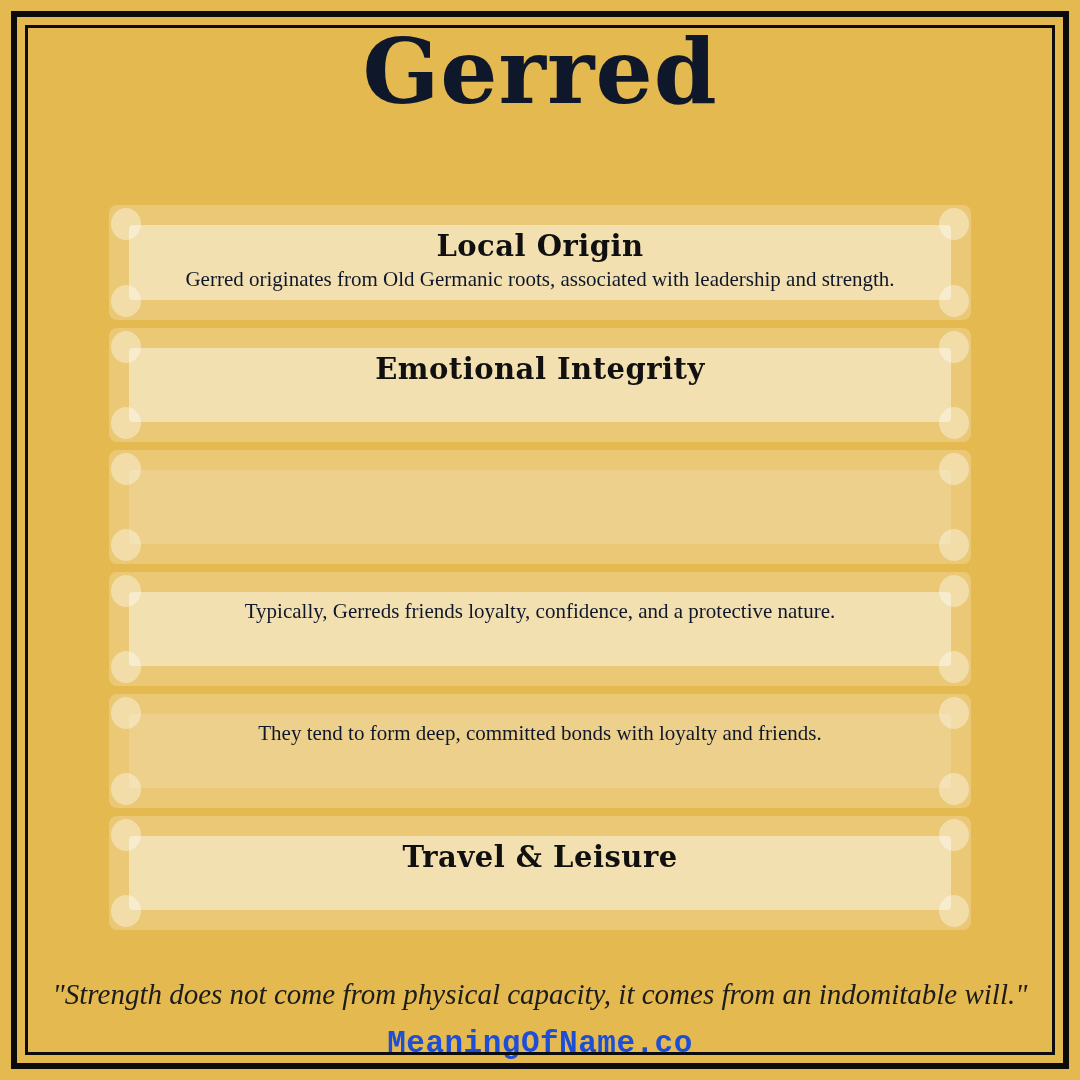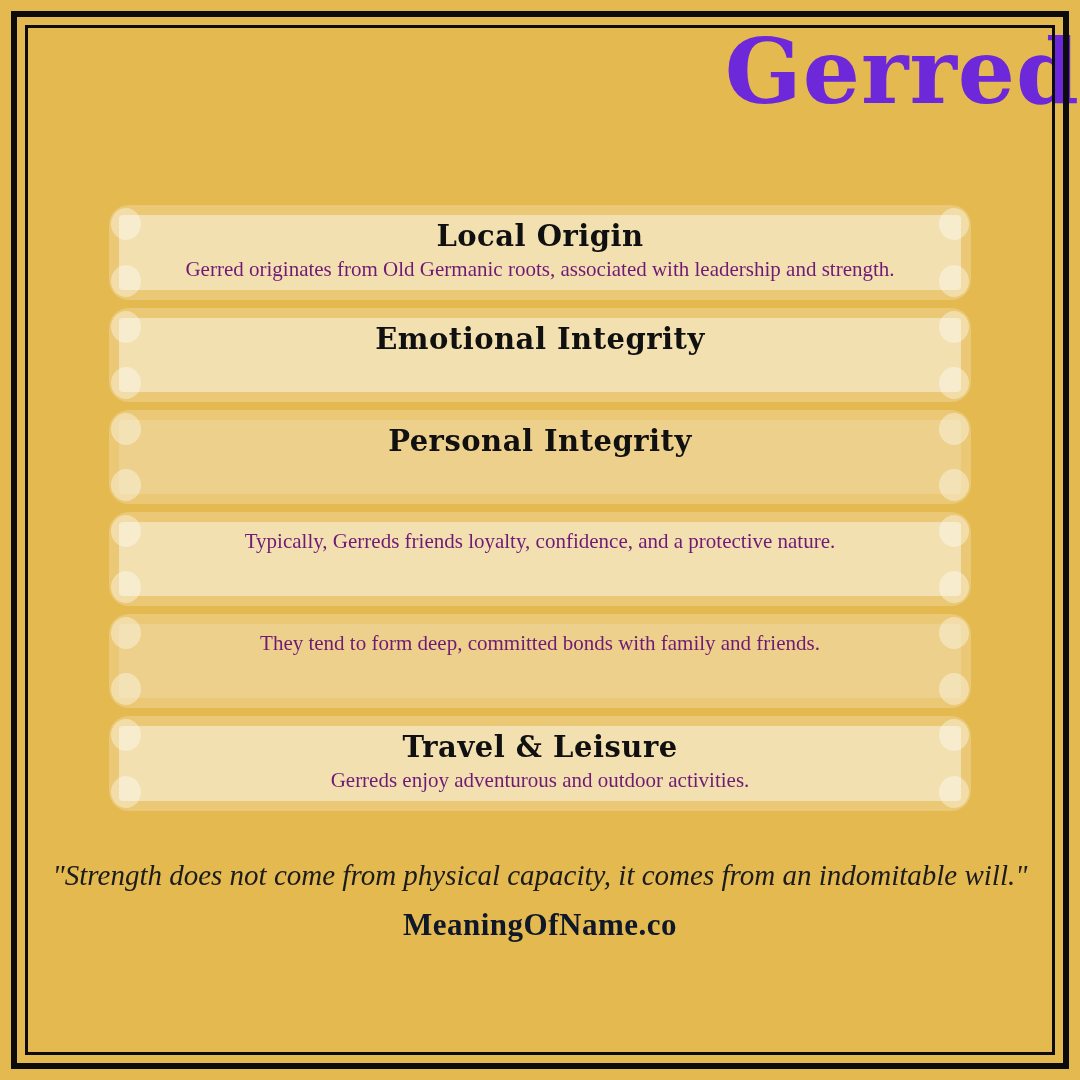--- a/index.html
+++ b/index.html
@@ -15,37 +15,36 @@
   .frame.outer { inset: 11px; border: 6px solid #0c0c0c; }
   .frame.inner { inset: 25px; border: 3px solid #0c0c0c; }
 
   header { text-align: center; }
   h1.page-title {
     margin: 22px 0 0 0;
     font-family: "DejaVu Serif", serif;
     font-weight: 700;
     font-size: 90px;
     line-height: 1.1;
-    color: #6d28d9;
+    color: #0f172a;
     letter-spacing: 1px;
-    text-align: right;
   }
 
   main.cards {
     width: 862px;
     margin: 84px auto 0 auto;
     display: flex;
     flex-direction: column;
     gap: 8px;
   }
   .card {
     position: relative;
     background: rgba(255,255,255,0.22);
-    border-radius: 20px;
-    padding: 10px;
+    border-radius: 8px;
+    padding: 20px;
   }
   .card-inner {
     border-radius: 4px;
     text-align: center;
     padding: 4px 20px 8px 20px;
     min-height: 62px;
   }
   .card.light .card-inner { background: rgba(255,255,255,0.44); }
   .card.dark  .card-inner { background: rgba(255,255,255,0.16); }
   .card-heading {
@@ -55,21 +54,21 @@
     font-size: 29px;
     line-height: 1.2;
     color: #101010;
     letter-spacing: 0.5px;
   }
   .card-body {
     margin: 2px auto 0 auto;
     max-width: 720px;
     font-size: 21px;
     line-height: 1.24;
-    color: #701a75;
+    color: #0f172a;
   }
   .dot {
     position: absolute;
     width: 30px; height: 32px;
     border-radius: 50%;
     background: rgba(255,255,255,0.38);
   }
   .dot.tl { top: 3px; left: 2px; }
   .dot.tr { top: 3px; right: 2px; }
   .dot.bl { bottom: 3px; left: 2px; }
@@ -79,24 +78,24 @@
   .quote {
     margin-top: 46px;
     font-style: italic;
     font-size: 29px;
     line-height: 1.25;
     color: #1c1c1c;
     white-space: nowrap;
   }
   .brand {
     margin-top: 14px;
-    font-family: Liberation Serif, serif;
+    font-family: Liberation Mono, monospace;
     font-weight: 700;
     font-size: 31px;
-    color: #0f172a;
+    color: #1d4ed8;
     letter-spacing: 0.5px;
   }
 </style>
 </head>
 <body>
 
 <div class="frame outer"></div>
 <div class="frame inner"></div>
 
 <header>
@@ -125,52 +124,50 @@
       <h2 class="card-heading">Emotional Integrity</h2>
     </div>
   </section>
 
   <section class="card dark">
     <span class="dot tl"></span>
     <span class="dot tr"></span>
     <span class="dot bl"></span>
     <span class="dot br"></span>
     <div class="card-inner">
-      <h2 class="card-heading">Personal Integrity</h2>
     </div>
   </section>
 
   <section class="card light">
     <span class="dot tl"></span>
     <span class="dot tr"></span>
     <span class="dot bl"></span>
     <span class="dot br"></span>
     <div class="card-inner">
       <p class="card-body">Typically, Gerreds friends loyalty, confidence, and a protective nature.</p>
     </div>
   </section>
 
   <section class="card dark">
     <span class="dot tl"></span>
     <span class="dot tr"></span>
     <span class="dot bl"></span>
     <span class="dot br"></span>
     <div class="card-inner">
-      <p class="card-body">They tend to form deep, committed bonds with family and friends.</p>
+      <p class="card-body">They tend to form deep, committed bonds with loyalty and friends.</p>
     </div>
   </section>
 
   <section class="card light">
     <span class="dot tl"></span>
     <span class="dot tr"></span>
     <span class="dot bl"></span>
     <span class="dot br"></span>
     <div class="card-inner">
       <h2 class="card-heading">Travel &amp; Leisure</h2>
-      <p class="card-body">Gerreds enjoy adventurous and outdoor activities.</p>
     </div>
   </section>
 </main>
 
 <footer>
   <div class="quote">"Strength does not come from physical capacity, it comes from an indomitable will."</div>
   <div class="brand">MeaningOfName.co</div>
 </footer>
 
 </body></html>

